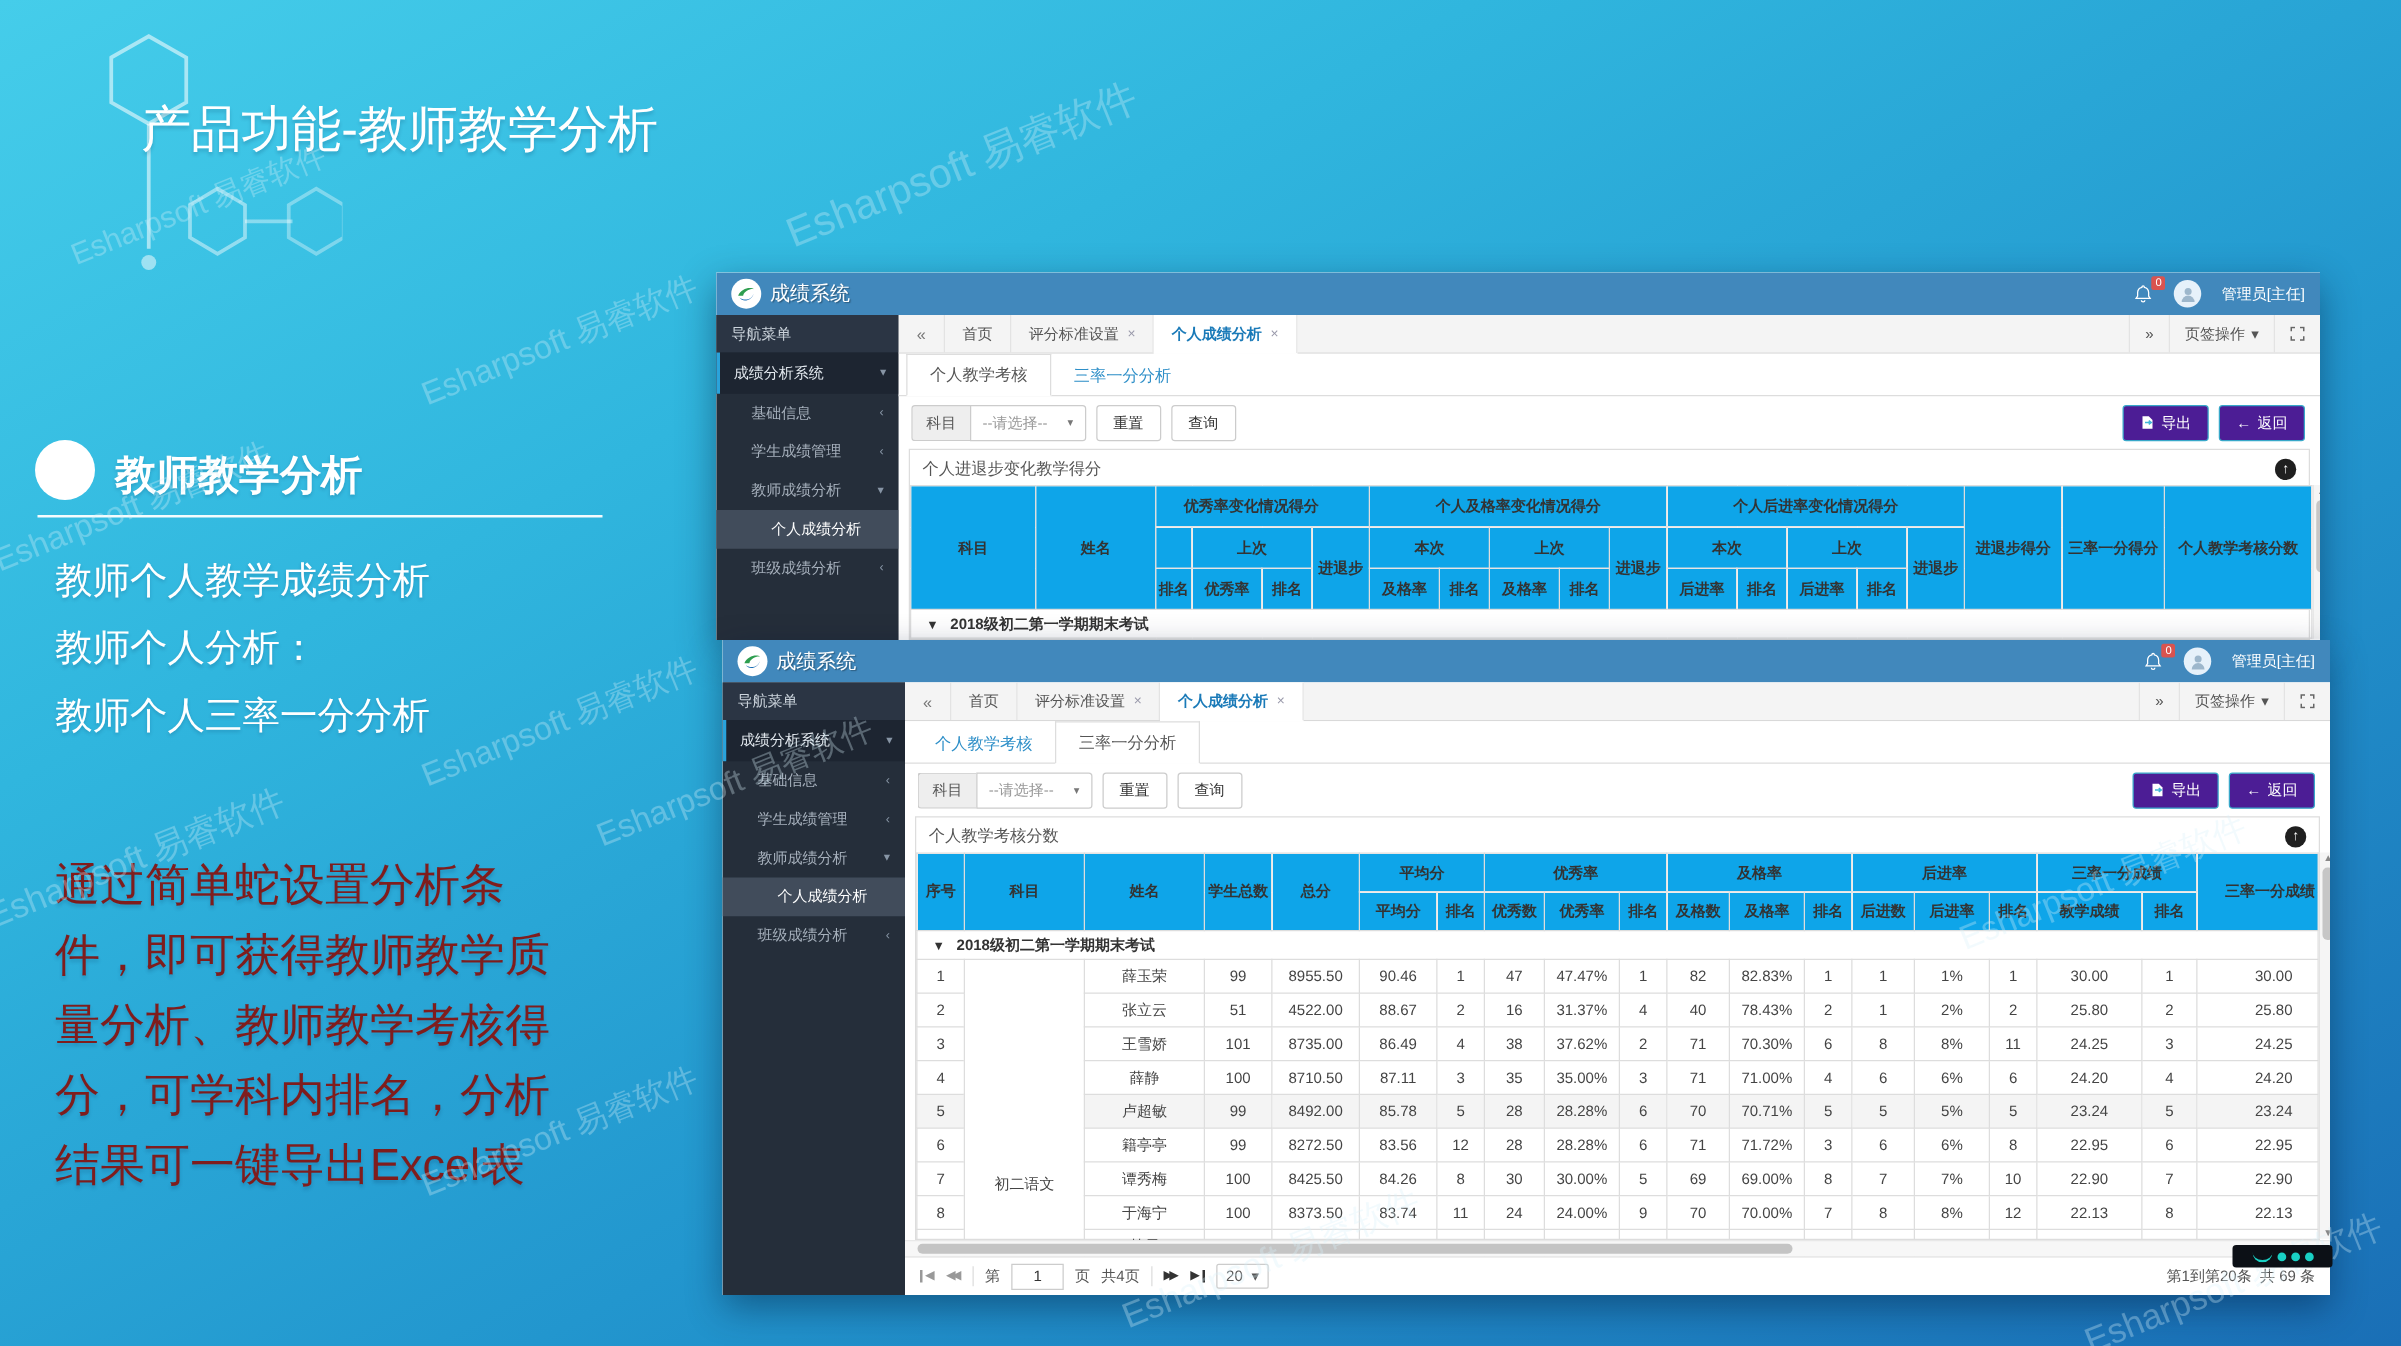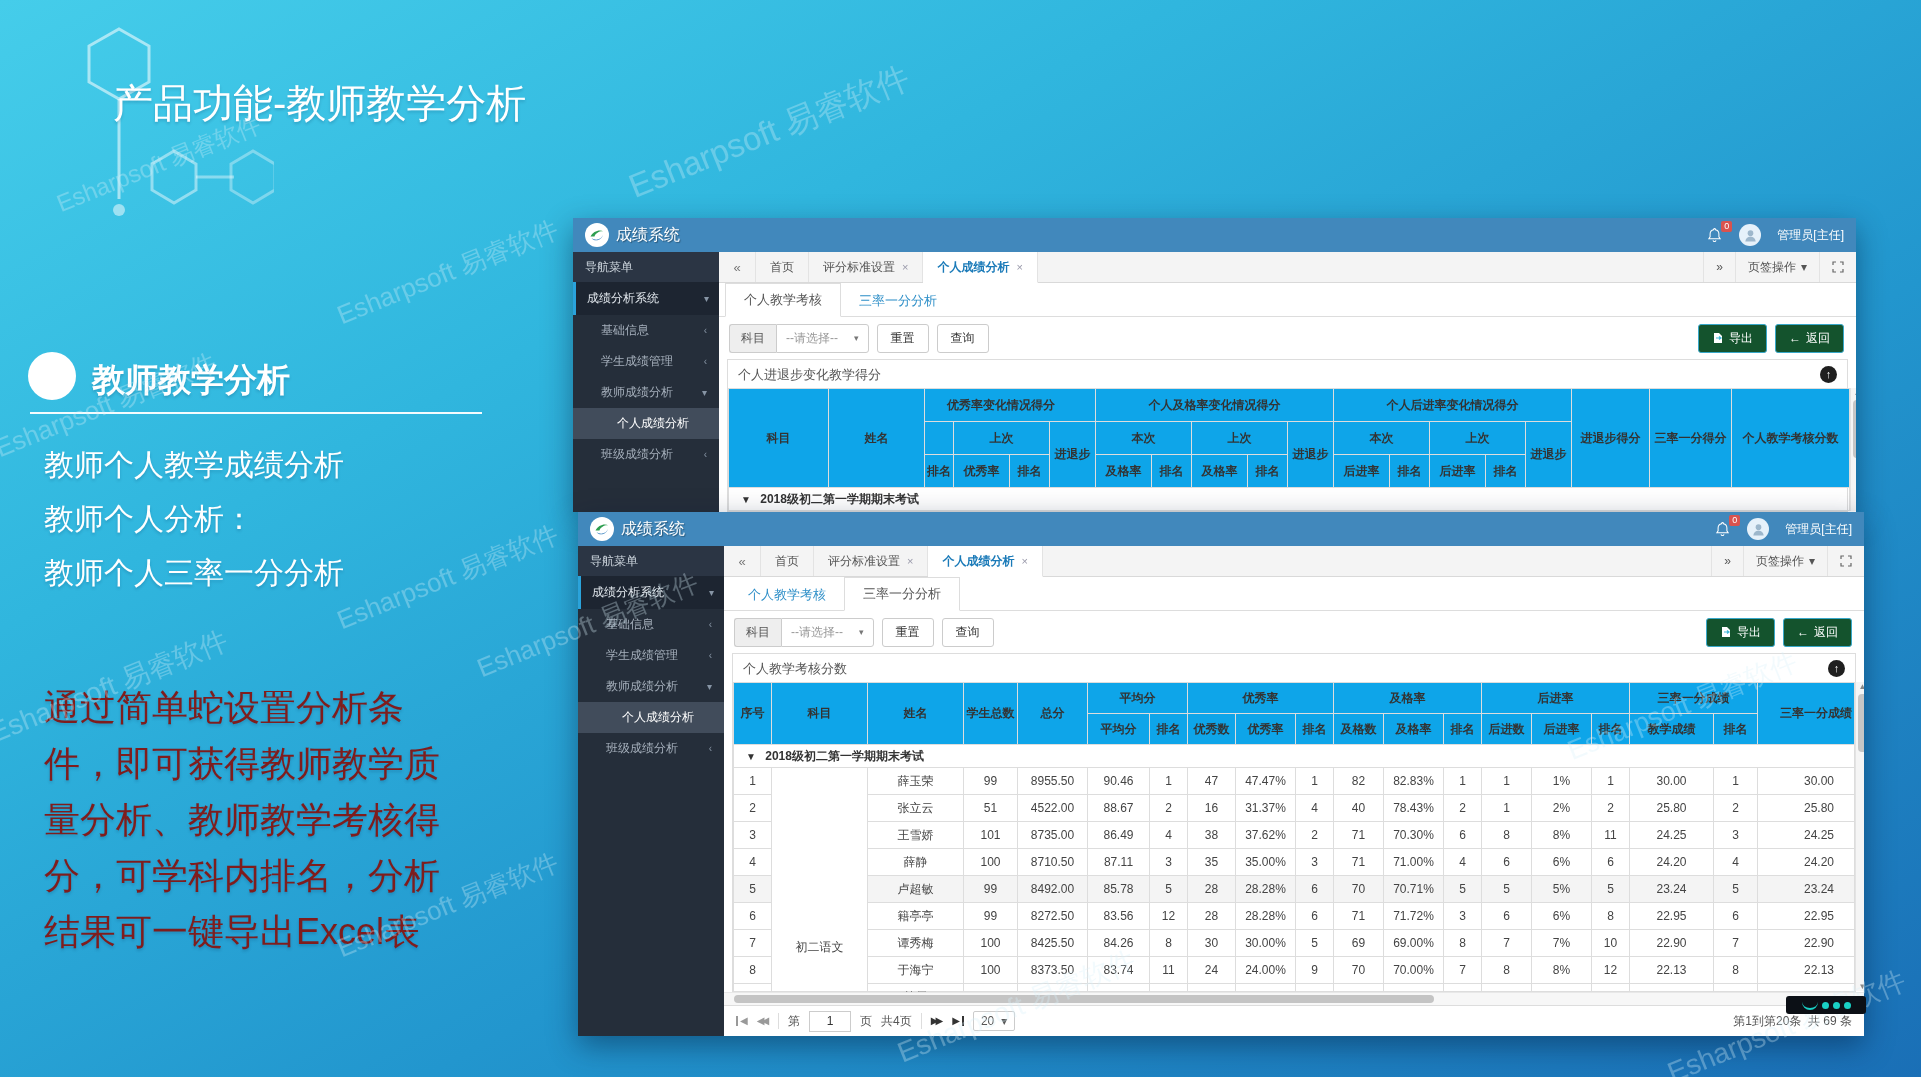--- a/index.html
+++ b/index.html
@@ -70,25 +70,25 @@
   .itab.link{color:#2e8fc8;}
 
   .filter{height:42px;display:flex;align-items:center;padding:0 10px;gap:8px;flex:0 0 auto;}
   .addon{display:flex;}
   .addon-label{border:1px solid #ccc;background:#eee;color:#555;font-size:12px;padding:5px 11px;
     border-right:none;border-radius:3px 0 0 3px;}
   .selectbox{border:1px solid #ccc;background:#fff;color:#999;font-size:12px;padding:5px 9px;
     border-radius:0 3px 3px 0;display:flex;gap:16px;align-items:center;}
   .selectbox .caret{color:#777;font-size:9px;}
   .btn{border:1px solid #ccc;background:#fff;font-size:12px;padding:5px 13px;border-radius:3px;color:#333;}
-  .btn-cyan{background:#14532d;border:1px solid #38a8c9;color:#fff;display:flex;align-items:center;gap:5px;}
+  .btn-cyan{background:#4c1d95;border:1px solid #38a8c9;color:#fff;display:flex;align-items:center;gap:5px;}
   .filter-right{margin-left:auto;display:flex;gap:8px;padding-right:2px;}
 
   .panel{margin:0 8px;border:1px solid #ddd;flex:1;min-height:0;display:flex;flex-direction:column;}
-  .panel-title{padding:6px 10px 4px 10px;font-size:13px;color:#555;display:flex;align-items:flex-start;flex:0 0 auto;}
+  .panel-title{padding:6px 10px 4px 10px;font-size:13px;color:#555;display:flex;align-items:center;flex:0 0 auto;}
   .circle-icon{margin-left:auto;width:17px;height:17px;border-radius:50%;background:#1f1f1f;color:#fff;
     font-size:11px;display:flex;align-items:center;justify-content:center;line-height:1;}
 
   .tbl-wrap{display:flex;flex:1;min-height:0;align-items:stretch;}
   table{border-collapse:collapse;table-layout:fixed;font-size:12px;flex:0 0 auto;align-self:flex-start;}
   th,td{border:1px solid #ddd;text-align:center;padding:0 2px;height:26px;color:#444;
     overflow:hidden;white-space:nowrap;}
   thead th{color:#333;font-weight:bold;height:30px;background:#0ea5e9;}
   #app1 thead th{height:32px;}
   .group-cell{text-align:left !important;padding-left:12px;font-weight:bold;color:#333;height:22px;}

